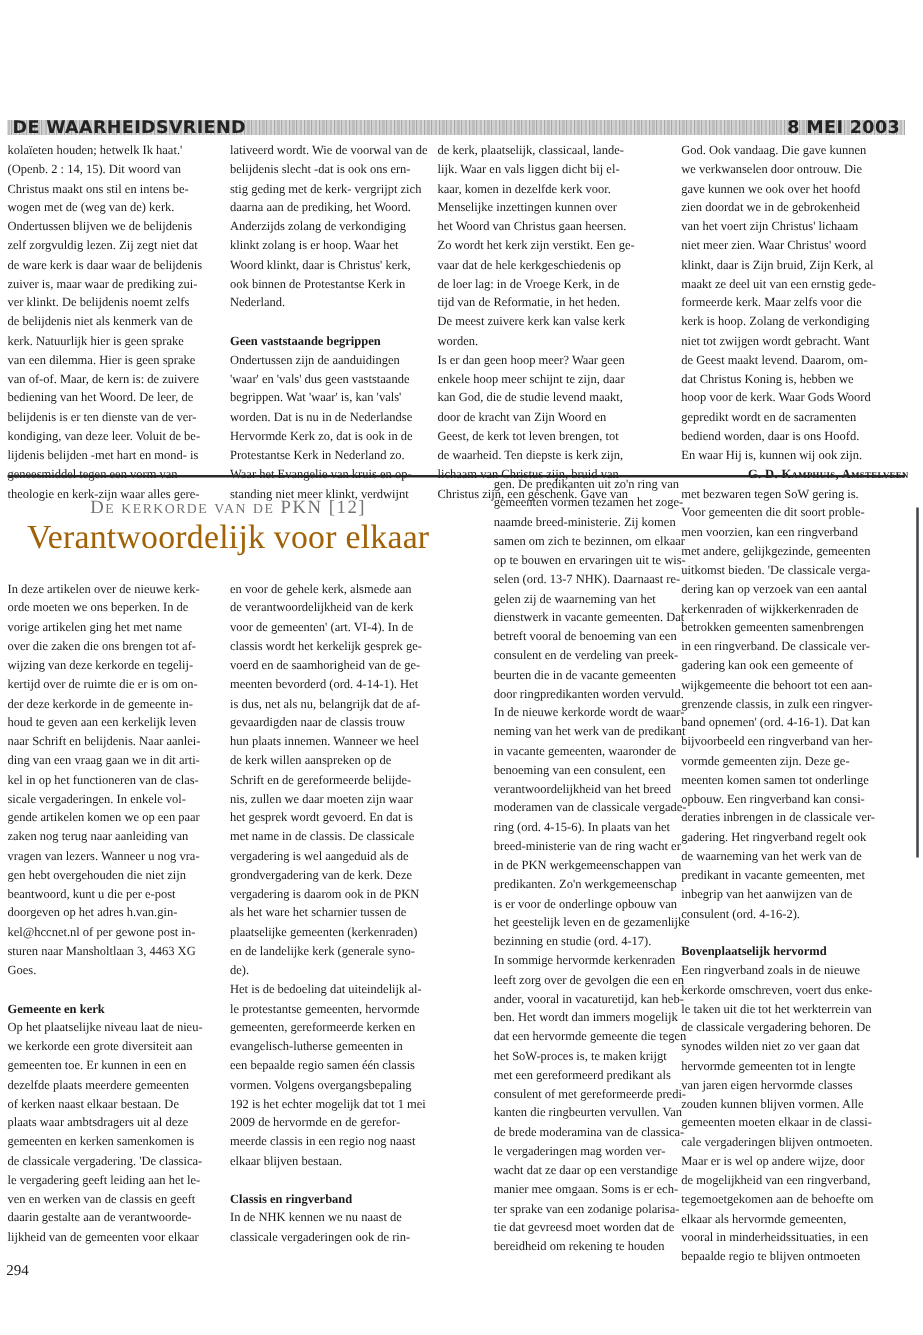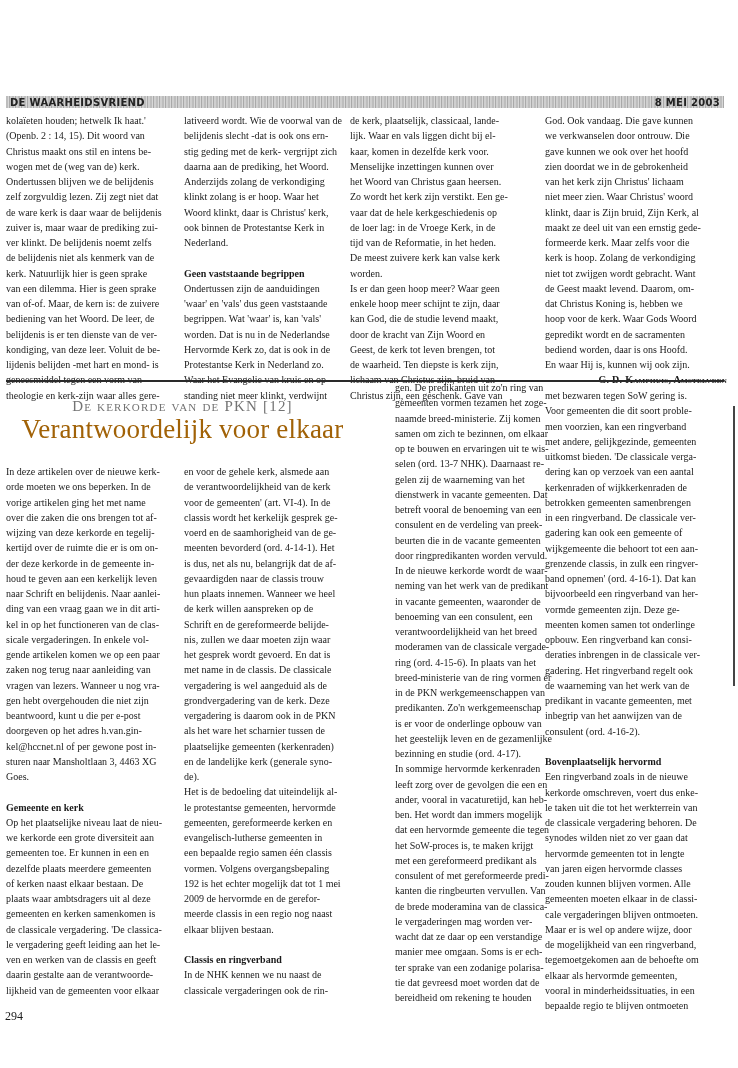--- a/index.html
+++ b/index.html
@@ -1,21 +1,21 @@
 <!DOCTYPE html>
 <html><head>
 <meta charset="utf-8">
 <style>
   html, body { margin: 0; padding: 0; background: #ffffff; }
   body { width: 738px; height: 1068px; position: relative; overflow: hidden;
          font-family: "Liberation Serif", "DejaVu Serif", serif; color: #1a1a1a; }
   .header-bar { position: absolute; left: 6px; top: 96px; width: 718px; height: 12px;
     background: repeating-linear-gradient(90deg, #bdbdbd 0 2px, #d8d8d8 2px 3px, #a9a9a9 3px 4px, #cfcfcf 4px 6px);
     display: flex; justify-content: space-between; align-items: center; }
-  .header-bar span { font-family: "DejaVu Sans", sans-serif; font-size: 10px; font-weight: bold;
+  .header-bar span { font-family: "DejaVu Sans", sans-serif; font-size: 14px; font-weight: bold;
     letter-spacing: 0.3px; color: #222; padding: 0 4px; text-transform: uppercase; }
   .col { position: absolute; font-size: 10px; line-height: 15.25px; white-space: nowrap; }
   .col .line { display: block; height: 15.25px; }
   .col .sub { font-weight: bold; }
   .col .gap { display: block; height: 15.25px; }
   .col .sig { display: block; text-align: right; font-weight: bold; font-variant: small-caps; letter-spacing: 0.3px; }
   .rule { position: absolute; left: 6px; width: 718px; top: 380px; height: 2px; background: #2a2a2a; }
   .right-edge { position: absolute; left: 733px; top: 406px; width: 2px; height: 280px; background: #444; }
   .series { position: absolute; left: 0; width: 365px; top: 398px; text-align: center;
     font-size: 15px; letter-spacing: 1.2px; font-variant: small-caps; color: #737373; }
@@ -92,21 +92,21 @@
     <span class="line">Geest, de kerk tot leven brengen, tot</span>
     <span class="line">de waarheid. Ten diepste is kerk zijn,</span>
     <span class="line">lichaam van Christus zijn, bruid van</span>
     <span class="line">Christus zijn, een geschenk. Gave van</span>
   </div>
 <div class="col" style="left:545px; top:113px; width:182px;">
     <span class="line">God. Ook vandaag. Die gave kunnen</span>
     <span class="line">we verkwanselen door ontrouw. Die</span>
     <span class="line">gave kunnen we ook over het hoofd</span>
     <span class="line">zien doordat we in de gebrokenheid</span>
-    <span class="line">van het kerk zijn Christus' lichaam</span>
+    <span class="line">van het voert zijn Christus' lichaam</span>
     <span class="line">niet meer zien. Waar Christus' woord</span>
     <span class="line">klinkt, daar is Zijn bruid, Zijn Kerk, al</span>
     <span class="line">maakt ze deel uit van een ernstig gede-</span>
     <span class="line">formeerde kerk. Maar zelfs voor die</span>
     <span class="line">kerk is hoop. Zolang de verkondiging</span>
     <span class="line">niet tot zwijgen wordt gebracht. Want</span>
     <span class="line">de Geest maakt levend. Daarom, om-</span>
     <span class="line">dat Christus Koning is, hebben we</span>
     <span class="line">hoop voor de kerk. Waar Gods Woord</span>
     <span class="line">gepredikt wordt en de sacramenten</span>
@@ -208,21 +208,21 @@
     <span class="line">consulent en de verdeling van preek-</span>
     <span class="line">beurten die in de vacante gemeenten</span>
     <span class="line">door ringpredikanten worden vervuld.</span>
     <span class="line">In de nieuwe kerkorde wordt de waar-</span>
     <span class="line">neming van het werk van de predikant</span>
     <span class="line">in vacante gemeenten, waaronder de</span>
     <span class="line">benoeming van een consulent, een</span>
     <span class="line">verantwoordelijkheid van het breed</span>
     <span class="line">moderamen van de classicale vergade-</span>
     <span class="line">ring (ord. 4-15-6). In plaats van het</span>
-    <span class="line">breed-ministerie van de ring vormen er</span>
+    <span class="line">breed-ministerie van de ring wacht er</span>
     <span class="line">in de PKN werkgemeenschappen van</span>
     <span class="line">predikanten. Zo'n werkgemeenschap</span>
     <span class="line">is er voor de onderlinge opbouw van</span>
     <span class="line">het geestelijk leven en de gezamenlijke</span>
     <span class="line">bezinning en studie (ord. 4-17).</span>
     <span class="line">In sommige hervormde kerkenraden</span>
     <span class="line">leeft zorg over de gevolgen die een en</span>
     <span class="line">ander, vooral in vacaturetijd, kan heb-</span>
     <span class="line">ben. Het wordt dan immers mogelijk</span>
     <span class="line">dat een hervormde gemeente die tegen</span>

